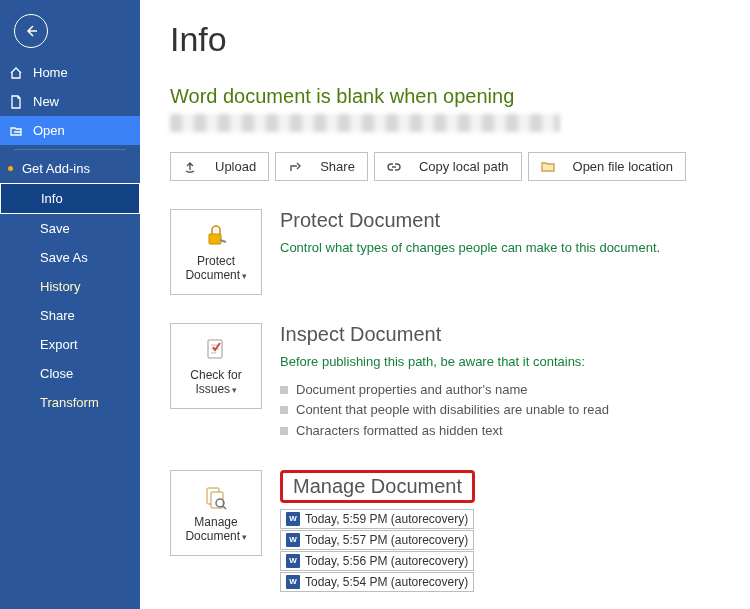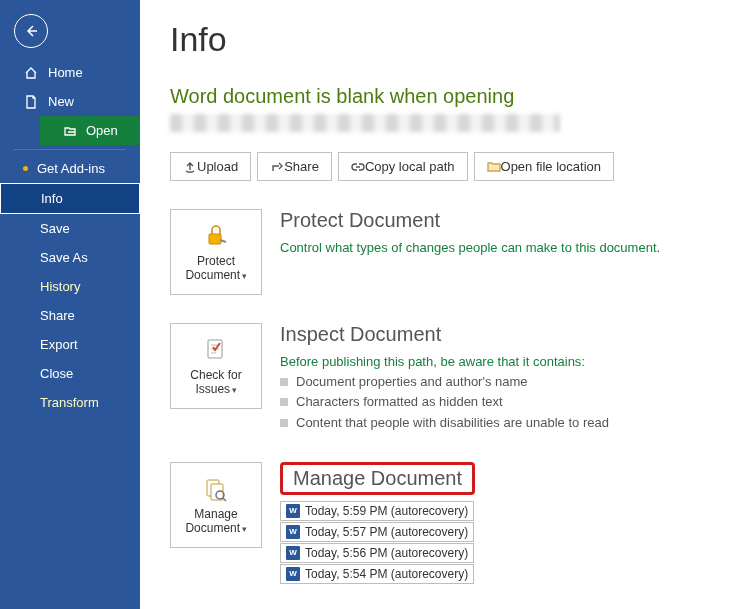--- a/index.html
+++ b/index.html
@@ -1,43 +1,43 @@
 <!DOCTYPE html>
 <html><head>
 <meta charset="utf-8">
 <style>
   * { box-sizing: border-box; margin: 0; padding: 0; }
   body { font-family: "Segoe UI", Arial, sans-serif; font-size: 13px; color: #333; background: #fff; width: 750px; height: 609px; overflow: hidden; }
   .app { display: flex; width: 750px; height: 609px; }
   .sidebar { width: 140px; background: #2b579a; color: #fff; display: flex; flex-direction: column; }
   .back-btn { width: 34px; height: 34px; border: 1px solid #fff; border-radius: 50%; margin: 14px 0 10px 14px; display:flex; align-items:center; justify-content:center; cursor:pointer; }
   .back-btn svg { stroke:#fff; fill:none; stroke-width:1.5; }
-  .nav-item { display:flex; align-items:center; padding: 7px 23px; cursor:pointer; font-size:13px; gap:9px; color:#fff; }
+  .nav-item { display:flex; align-items:center; padding: 7px 8px; cursor:pointer; font-size:13px; gap:9px; color:#fff; }
   .nav-item.selected { background:#134385; border:1px solid #fff; margin:0; }
-  .nav-item.open { background:#15803d;margin-left:40px; }
+  .nav-item.open { background:#3b82f6; }
   .nav-item .dot { width:5px; height:5px; border-radius:50%; background:#f2b100; }
   .nav-item.disabled { color:#fef9c3; }
   .divider { border-top:1px solid #5173a9; margin: 4px 14px; }
   .icon-slot { width:16px; display:flex; justify-content:center; }
   .nav-item svg { stroke:#fff; fill:none; stroke-width:1.3; }
   .nav-sub { padding-left: 40px; }
   .main { flex:1; padding: 20px 30px 10px 30px; background:#fff; overflow:auto; }
   .page-title { font-size: 34px; font-weight: 300; color:#333; margin-bottom: 26px; }
   .doc-title { color:#4d7c0f; font-size:20px; font-weight:400; margin-bottom: 6px; }
   .blur-line { height:18px; width:390px; background:repeating-linear-gradient(90deg,#d7d7d7,#d7d7d7 12px,#f3f3f3 12px,#f3f3f3 24px); filter:blur(2px); margin-bottom:20px; }
   .toolbar { display:flex; gap:6px; margin-bottom:28px; flex-wrap:wrap; }
-  .tbtn { border:1px solid #c1c1c1; background:#fff; padding:6px 12px; font-size:13px; display:flex; align-items:center; gap:0; cursor:pointer; color:#333; }
+  .tbtn { border:1px solid #c1c1c1; background:#fff; padding:6px 12px; font-size:13px; display:flex; align-items:center; gap:18px; cursor:pointer; color:#333; }
   .tbtn svg { stroke:#555; fill:none; stroke-width:1.4; }
   .section { display:flex; gap:18px; margin-bottom:28px; align-items:flex-start; }
   .big-btn { width:92px; height:86px; border:1px solid #c1c1c1; display:flex; flex-direction:column; align-items:center; justify-content:center; gap:4px; cursor:pointer; font-size:12px; text-align:center; color:#333; }
   .big-btn .lbl { line-height:1.2; }
   .big-btn .chev::after { content:"▾"; font-size:9px; margin-left:2px; color:#555; }
   .sec-title { font-size:20px; font-weight:400; color:#555; margin-bottom:6px; }
   .sec-desc { font-size:13px; color:#15803d; line-height:1.5; }
-  .bullets { margin-top:0; }
+  .bullets { margin-top:8px; }
   .bullets li { list-style:none; display:flex; align-items:flex-start; gap:8px; font-size:13px; color:#555; line-height:1.6; }
   .sq { width:8px; height:8px; background:#c8c8c8; margin-top:6px; flex-shrink:0; }
   .highlight-box { border:3px solid #d11a1a; border-radius:4px; padding:2px 10px; display:inline-block; }
   .recovery-list { margin-top:6px; display:flex; flex-direction:column; gap:1px; }
   .recovery-item { display:inline-flex; align-items:center; gap:5px; border:1px solid #bdbdbd; background:#fff; padding:2px 5px; font-size:12px; color:#333; cursor:pointer; width:fit-content; }
   .word-icon { width:14px; height:14px; background:#2b579a; color:#fff; font-size:8px; font-weight:bold; display:flex; align-items:center; justify-content:center; border-radius:1px; }
   .folder-icon svg { stroke:#caa457; fill:#ffe9b0; }
 </style>
 </head>
 <body>
@@ -163,25 +163,25 @@
       <div>
         <div class="sec-title">Inspect Document</div>
         <div class="sec-desc">Before publishing this path, be aware that it contains:</div>
         <ul class="bullets">
           <li>
               <span class="sq"></span>
               <span>Document properties and author's name</span>
             </li>
           <li>
               <span class="sq"></span>
-              <span>Characters formatted as hidden text</span>
+              <span>Content that people with disabilities are unable to read</span>
             </li>
           <li>
               <span class="sq"></span>
-              <span>Content that people with disabilities are unable to read</span>
+              <span>Characters formatted as hidden text</span>
             </li>
         </ul>
       </div>
     </div>
 
     <div class="section">
       <div class="big-btn">
         <svg width="28" height="28" viewBox="0 0 28 28">
             <rect x="5" y="5" width="12" height="16" rx="1" fill="#fff" stroke="#c79a3a"></rect>
             <rect x="9" y="9" width="12" height="16" rx="1" fill="#fff" stroke="#c79a3a"></rect>

